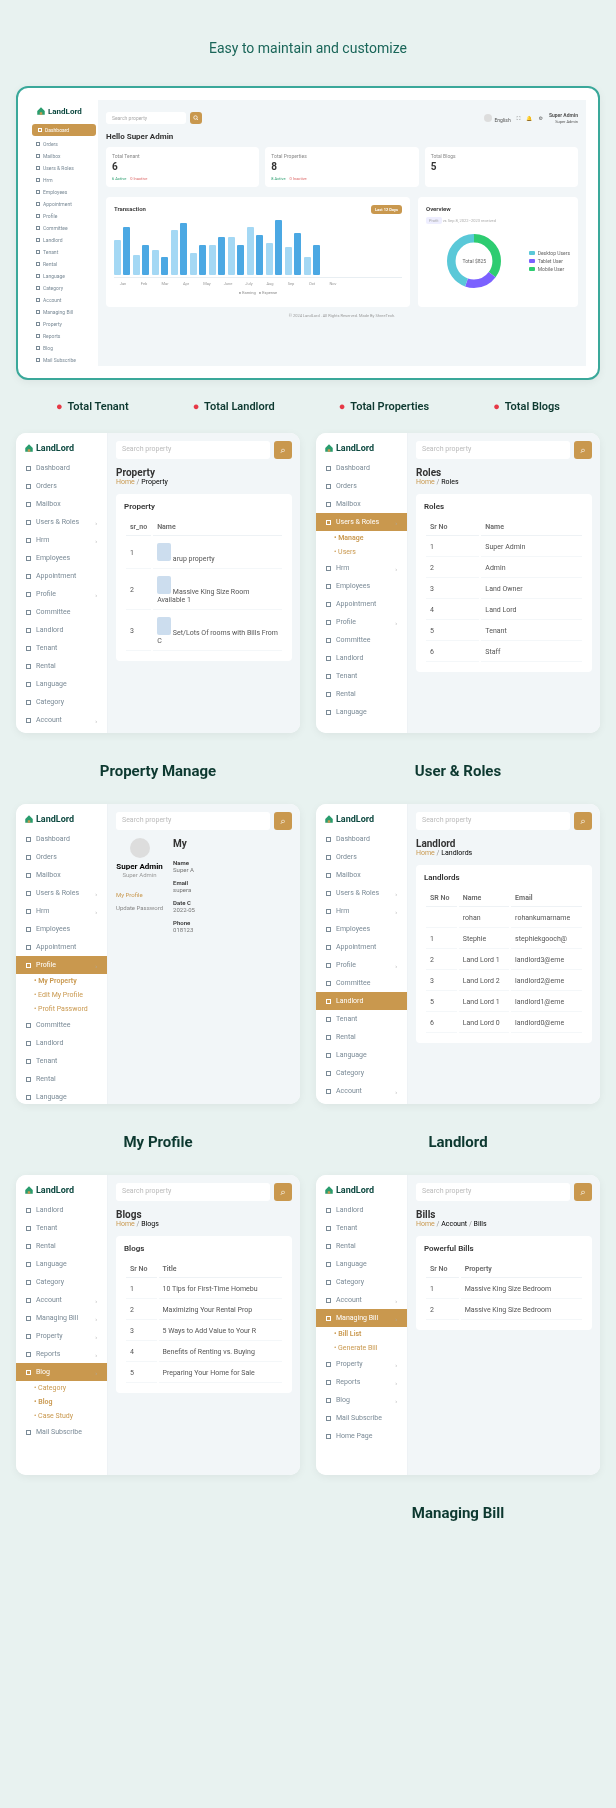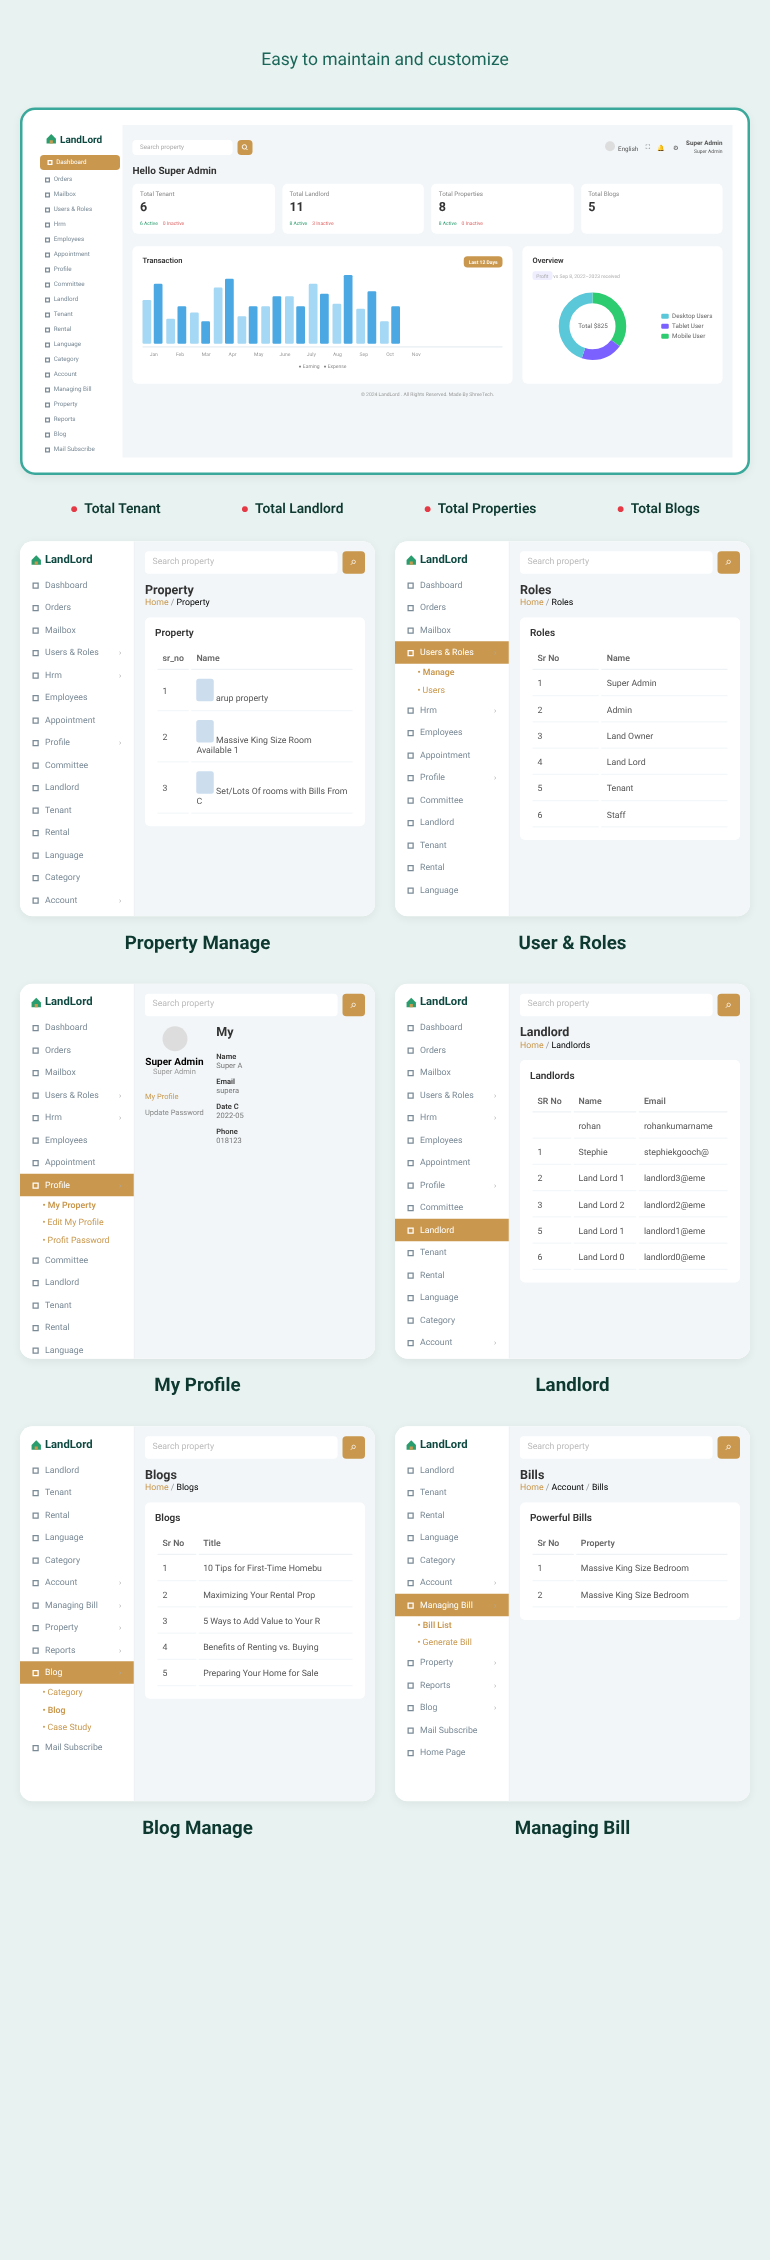--- a/index.html
+++ b/index.html
@@ -61,21 +61,21 @@
 .mtitle{font-size:10px;font-weight:700;color:#333}
 .mbread{font-size:7px;margin-bottom:8px}
 .mbread .home{color:#c9984e}
 .mbread .sep{color:#999}
 .mcard{background:#fff;border-radius:4px;padding:8px}
 .mcard-title{font-size:8px;font-weight:600;color:#333;margin-bottom:6px}
 .mtable{width:100%;font-size:7px}
 .mtable th{text-align:left;padding:4px 4px;color:#666;border-bottom:1px solid #eef2f5;font-weight:600}
 .mtable td{padding:5px 4px;color:#555;border-bottom:1px solid #f4f7f9}
 .thumb{width:14px;height:18px;background:#cde;border-radius:2px;display:inline-block}
-.caption{text-align:center;font-size:15px;font-weight:700;color:#0d3930;margin-top:12px}
+.caption{text-align:center;font-size:15px;font-weight:700;color:#0d3930;margin-top:29px}
 .footer-txt{text-align:center;font-size:4px;color:#999;margin-top:6px}
 .legend-center{text-align:center;font-size:4px;color:#888;margin-top:4px}
 .flag{width:8px;height:8px;border-radius:50%;background:#ddd;display:inline-block;margin-right:2px}
 .chev{margin-left:auto;font-size:6px;color:#aaa}
 </style>
 </head>
 <body>
 
 <div class="hero">
   <p>Easy to maintain and customize</p>
@@ -137,28 +137,20 @@
       <div class="stats" id="stats-row">
           <div class="stat">
             <div class="stat-label">Total Tenant</div>
             <div class="stat-val">6</div>
             <div class="stat-dots">
               <span class="dot-g">6 Active</span>
               <span class="dot-r">0 Inactive</span>
             </div>
           </div>
           <div class="stat">
-            <div class="stat-label">Total Landlord</div>
-            <div class="stat-val">11</div>
-            <div class="stat-dots">
-              <span class="dot-g">8 Active</span>
-              <span class="dot-r">3 Inactive</span>
-            </div>
-          </div>
-          <div class="stat">
             <div class="stat-label">Total Properties</div>
             <div class="stat-val">8</div>
             <div class="stat-dots">
               <span class="dot-g">8 Active</span>
               <span class="dot-r">0 Inactive</span>
             </div>
           </div>
           <div class="stat">
             <div class="stat-label">Total Blogs</div>
             <div class="stat-val">5</div>
@@ -618,21 +610,20 @@
                   <tr>
                     <td>5</td>
                     <td>Preparing Your Home for Sale</td>
                   </tr>
                 </tbody>
               </table>
             </div>
           </div>
         </div>
       </div>
-      <div class="caption">Blog Manage</div>
     </div>
     <div>
       <div class="mini">
         <div class="mini-body">
           <div class="mside">
             <div class="logo">
               <svg viewBox="0 0 24 24" width="12" height="12">
                 <path d="M3 12l9-9 9 9v9H3z" fill="#2a9d6e"></path>
                 <path d="M9 21v-6h6v6" fill="#c9984e"></path>
               </svg>

